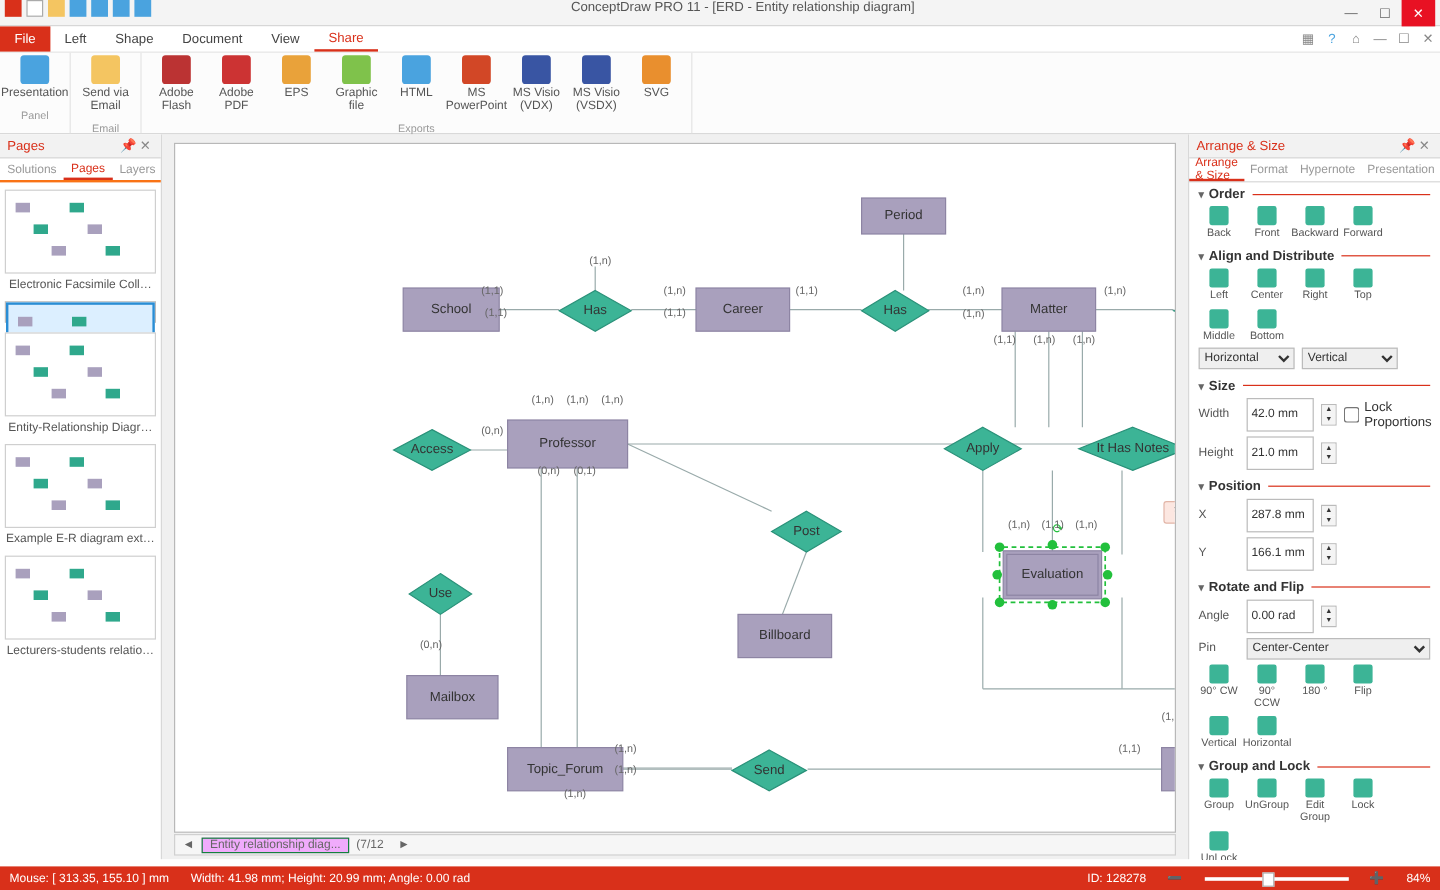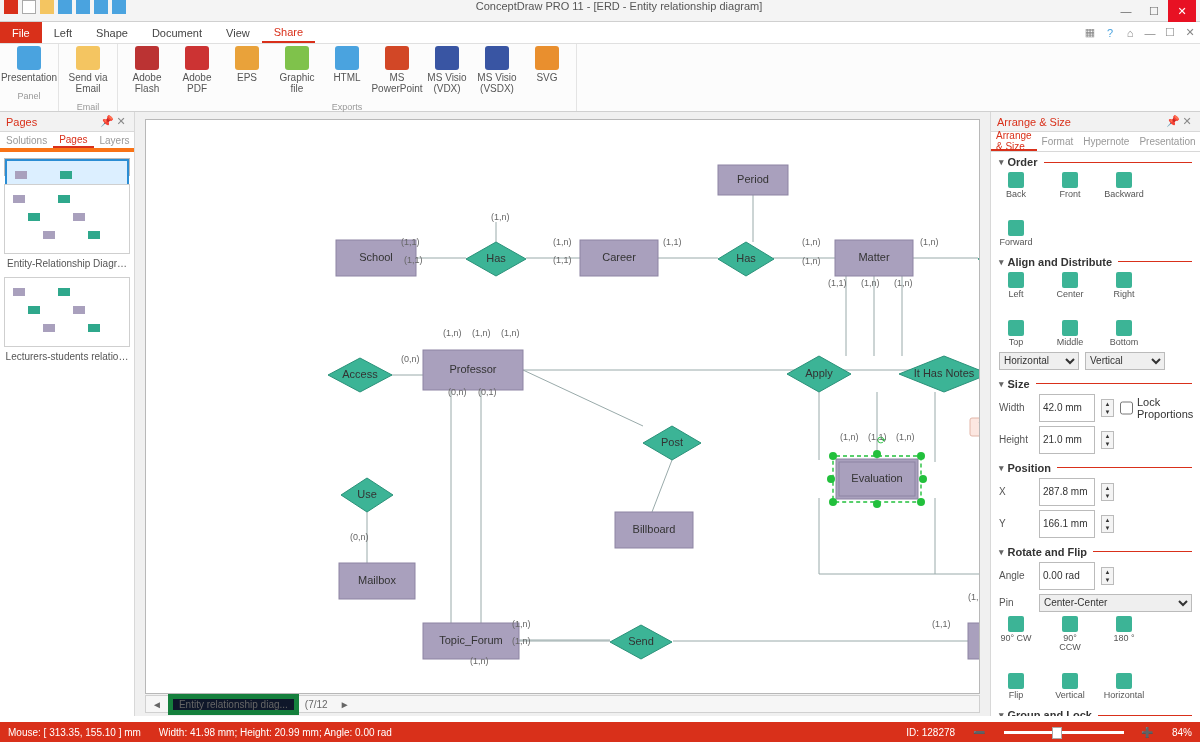--- a/index.html
+++ b/index.html
@@ -22,21 +22,21 @@
 .ribbon .grp .row{display:flex;gap:4px}
 .ribbon .grp .item{display:flex;flex-direction:column;align-items:center;width:46px;cursor:pointer}
 .ribbon .grp .item .ico{width:24px;height:24px;border-radius:3px;margin-bottom:2px}
 .ribbon .grp .item .lbl{font-size:10px;text-align:center;line-height:1.1;color:#555}
 .ribbon .grp .cap{font-size:9px;color:#999;margin-top:8px}
 .main{display:flex;height:604px}
 .left{width:135px;background:#fff;border-right:1px solid #d8d8d8;display:flex;flex-direction:column}
 .panel-hd{height:20px;background:#f2f2f2;border-bottom:1px solid #d8d8d8;display:flex;align-items:center;padding:0 6px}
 .panel-hd .pt{color:#d9301a;font-weight:500;flex:1}
 .panel-hd .pbtn{width:14px;text-align:center;color:#888;cursor:pointer}
-.ltabs{height:20px;display:flex;border-bottom:4px solid #f97316}
+.ltabs{height:20px;display:flex;border-bottom:2px solid #f97316}
 .ltabs div{padding:0 6px;display:flex;align-items:center;font-size:10px;color:#999;cursor:pointer}
 .ltabs .act{color:#d9301a;border-bottom:2px solid #d9301a}
 .thumbs{flex:1;overflow:auto;padding:6px 4px}
 .thumb{margin-bottom:8px;cursor:pointer}
 .thumb .tbox{height:70px;border:1px solid #cfcfcf;background:#fff;position:relative;overflow:hidden}
 .thumb.sel .tbox{border:2px solid #2a8dd4;background:#dcefff}
 .thumb .cap{font-size:10px;text-align:center;color:#555;margin-top:4px;white-space:nowrap;overflow:hidden;text-overflow:ellipsis}
 .mini{position:absolute;background:#a9a0bd}
 .mini.d{background:#2fa88c}
 .canvas-wrap{flex:1;position:relative;background:#f0f0f0}
@@ -53,21 +53,21 @@
 .tabstrip span{font-size:10px;color:#666;padding:0 6px}
 .right{width:210px;border-left:1px solid #d8d8d8;display:flex;flex-direction:column;background:#fff}
 .rtabs{height:20px;display:flex;border-bottom:1px solid #d8d8d8}
 .rtabs div{padding:0 5px;display:flex;align-items:center;font-size:10px;color:#999;cursor:pointer}
 .rtabs .act{color:#d9301a;border-bottom:2px solid #d9301a}
 .rbody{flex:1;overflow:auto;padding:4px 8px}
 .sect{margin-bottom:8px}
 .sect-hd{display:flex;align-items:center;font-weight:bold;color:#333;margin-bottom:4px}
 .sect-hd::before{content:"▾";font-size:9px;margin-right:4px;color:#666}
 .sect-hd::after{content:"";flex:1;border-bottom:1px solid #d9301a;margin-left:6px}
-.btnrow{display:flex;gap:20px;flex-wrap:wrap}
+.btnrow{display:flex;gap:6px;flex-wrap:wrap}
 .ibtn{display:flex;flex-direction:column;align-items:center;width:34px;cursor:pointer}
 .ibtn .ic{width:16px;height:16px;background:#3cb496;border-radius:2px;margin-bottom:2px}
 .ibtn .il{font-size:9px;color:#555;text-align:center;line-height:1.1}
 .frow{display:flex;align-items:center;gap:6px;margin-bottom:4px}
 .frow label{width:34px;font-size:10px;color:#555}
 .frow input{width:56px;height:18px;border:1px solid #bbb;padding:13px 3px;font-size:10px}
 .spn{display:flex;flex-direction:column;border:1px solid #bbb}
 .spn div{width:11px;height:8px;font-size:6px;line-height:8px;text-align:center;background:#f4f4f4;cursor:pointer}
 .chk{display:flex;align-items:center;gap:4px;font-size:10px;color:#555}
 .sel{height:18px;border:1px solid #bbb;font-size:10px}
@@ -182,20 +182,31 @@
       <span class="pt">Pages</span>
       <span class="pbtn">📌</span>
       <span class="pbtn">✕</span>
     </div>
     <div class="ltabs">
       <div>Solutions</div>
       <div class="act">Pages</div>
       <div>Layers</div>
     </div>
     <div class="thumbs" id="thumbs">
+        <div class="thumb">
+          <div class="tbox">
+            <div class="mini" style="left:8px;top:10px;width:12px;height:8px"></div>
+            <div class="mini d" style="left:23px;top:28px;width:12px;height:8px"></div>
+            <div class="mini" style="left:38px;top:46px;width:12px;height:8px"></div>
+            <div class="mini d" style="left:53px;top:10px;width:12px;height:8px"></div>
+            <div class="mini" style="left:68px;top:28px;width:12px;height:8px"></div>
+            <div class="mini d" style="left:83px;top:46px;width:12px;height:8px"></div>
+          </div>
+          <div class="cap">Electronic Facsimile Coll…</div>
+        </div>
         <div class="thumb sel">
           <div class="tbox">
             <div class="mini" style="left:8px;top:10px;width:12px;height:8px"></div>
             <div class="mini d" style="left:23px;top:28px;width:12px;height:8px"></div>
             <div class="mini" style="left:38px;top:46px;width:12px;height:8px"></div>
             <div class="mini d" style="left:53px;top:10px;width:12px;height:8px"></div>
             <div class="mini" style="left:68px;top:28px;width:12px;height:8px"></div>
             <div class="mini d" style="left:83px;top:46px;width:12px;height:8px"></div>
           </div>
           <div class="cap">Entity relationship diagram</div>
@@ -203,20 +214,31 @@
         <div class="thumb">
           <div class="tbox">
             <div class="mini" style="left:8px;top:10px;width:12px;height:8px"></div>
             <div class="mini d" style="left:23px;top:28px;width:12px;height:8px"></div>
             <div class="mini" style="left:38px;top:46px;width:12px;height:8px"></div>
             <div class="mini d" style="left:53px;top:10px;width:12px;height:8px"></div>
             <div class="mini" style="left:68px;top:28px;width:12px;height:8px"></div>
             <div class="mini d" style="left:83px;top:46px;width:12px;height:8px"></div>
           </div>
           <div class="cap">Entity-Relationship Diagr…</div>
+        </div>
+        <div class="thumb">
+          <div class="tbox">
+            <div class="mini" style="left:8px;top:10px;width:12px;height:8px"></div>
+            <div class="mini d" style="left:23px;top:28px;width:12px;height:8px"></div>
+            <div class="mini" style="left:38px;top:46px;width:12px;height:8px"></div>
+            <div class="mini d" style="left:53px;top:10px;width:12px;height:8px"></div>
+            <div class="mini" style="left:68px;top:28px;width:12px;height:8px"></div>
+            <div class="mini d" style="left:83px;top:46px;width:12px;height:8px"></div>
+          </div>
+          <div class="cap">Example E-R diagram ext…</div>
         </div>
         <div class="thumb">
           <div class="tbox">
             <div class="mini" style="left:8px;top:10px;width:12px;height:8px"></div>
             <div class="mini d" style="left:23px;top:28px;width:12px;height:8px"></div>
             <div class="mini" style="left:38px;top:46px;width:12px;height:8px"></div>
             <div class="mini d" style="left:53px;top:10px;width:12px;height:8px"></div>
             <div class="mini" style="left:68px;top:28px;width:12px;height:8px"></div>
             <div class="mini d" style="left:83px;top:46px;width:12px;height:8px"></div>
           </div>
@@ -341,21 +363,21 @@
           <text x="366" y="507" class="card">(1,n)</text>
           <text x="366" y="524" class="card">(1,n)</text>
           <text x="324" y="544" class="card">(1,n)</text>
           <text x="786" y="507" class="card">(1,1)</text>
           <text x="822" y="480" class="card">(1,n)</text>
           <text x="850" y="480" class="card">(1,n)</text>
         </svg>
     </div>
     <div class="tabstrip">
       <span>◄</span>
-      <span style="border:5px solid #15803d;background:#0f172a">Entity relationship diag...</span>
+      <span style="border:1px solid #15803d;background:#f0abfc">Entity relationship diag...</span>
       <span>(7/12</span>
       <span>►</span>
     </div>
   </div>
 
   <div class="right">
     <div class="panel-hd">
       <span class="pt">Arrange &amp; Size</span>
       <span class="pbtn">📌</span>
       <span class="pbtn">✕</span>

